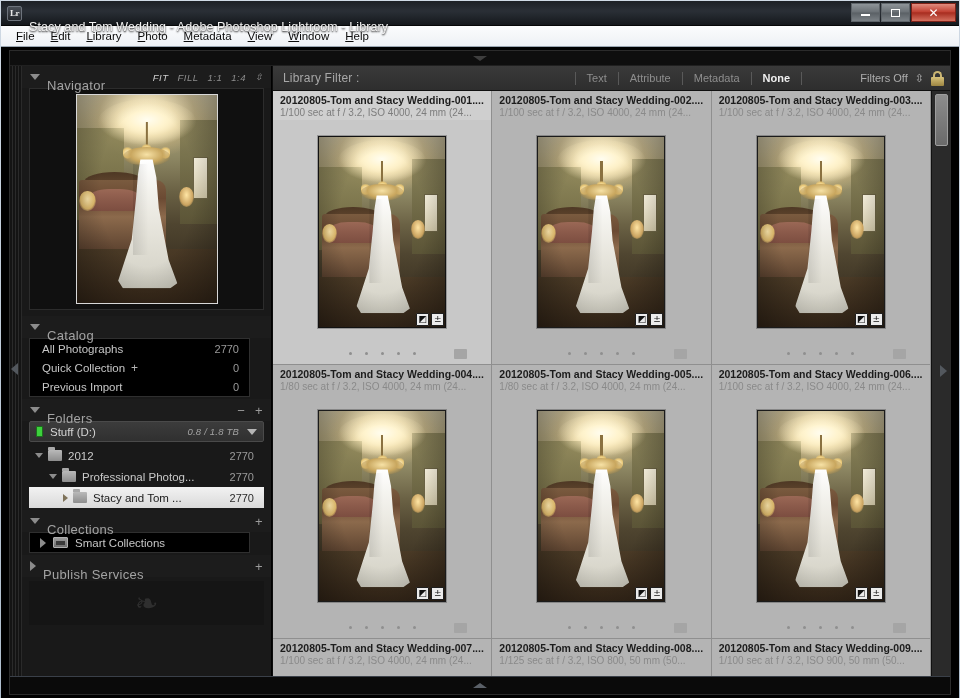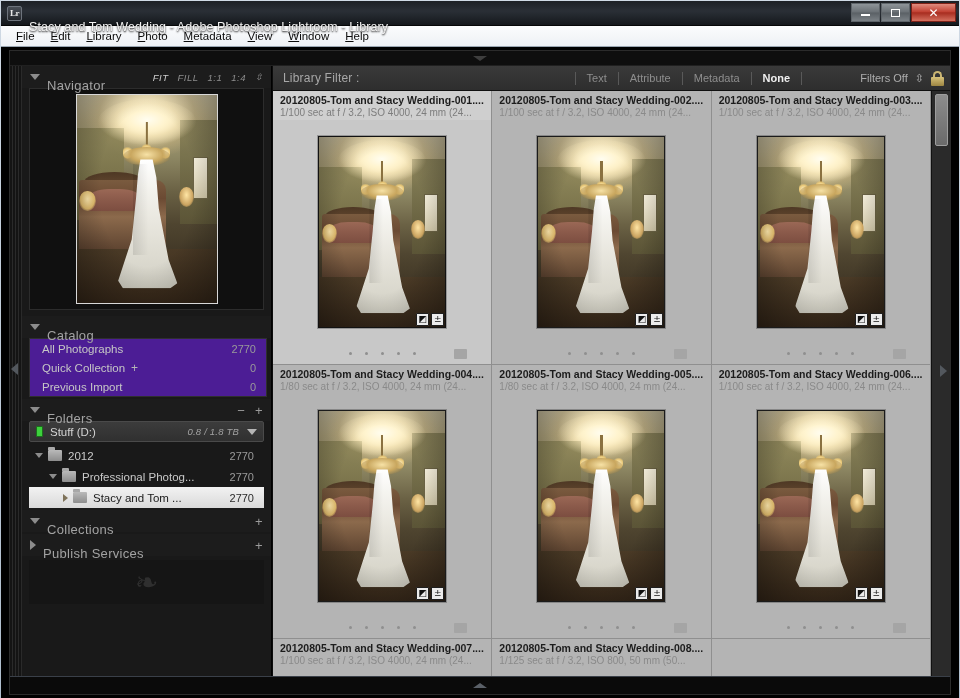--- a/index.html
+++ b/index.html
@@ -234,21 +234,21 @@
     width: 20%; height: 44%;
     background: linear-gradient(90deg, rgba(0,0,0,0.10), rgba(0,0,0,0) 55%);
   }
   .photo .vignette {
     position: absolute; inset: 0;
     background: radial-gradient(ellipse at 50% 45%, rgba(0,0,0,0) 48%, rgba(0,0,0,0.40) 100%);
   }
 
   
   .sub { margin-bottom: 2px; }
-  .rows { background: #4c1d95; margin: 0 4px 2px 7px; border: 1px solid #2f2f2f; }
+  .rows { background: #000000; margin: 0 21px 2px 7px; border: 1px solid #2f2f2f; }
   .row {
     display: flex; align-items: center; height: 19px;
     padding: 0 10px 0 12px; color: #c6c6c6; font-size: 11.5px;
   }
   .row .count { margin-left: auto; color: #9a9a9a; font-size: 11px; }
   .row .plus { color: #b6b6b6; margin-left: 6px; font-size: 12px; }
 
   .panel-header .hdr-icons { margin-left: auto; display: flex; align-items: center; gap: 10px; color: #9b9b9b; font-size: 13px; }
 
   .vol-row {
@@ -546,20 +546,27 @@
                 </div>
               </div>
             </div>
 
             <div class="sub">
               <div class="panel-header">
                 <div class="disc"></div>
                 <span class="pt">Collections</span>
                 <div class="hdr-icons">
                   <span>+</span>
+                </div>
+              </div>
+              <div class="rows">
+                <div class="row" style="padding-left:8px">
+                  <div class="disc-right"></div>
+                  <div class="sc-ico"></div>
+                  <span>Smart Collections</span>
                 </div>
               </div>
             </div>
 
             <div class="sub">
               <div class="panel-header">
                 <div class="disc-right"></div>
                 <span class="pt">Publish Services</span>
                 <div class="hdr-icons">
                   <span>+</span>
@@ -859,20 +866,24 @@
                   <div class="cell-body"></div>
                 </div>
                 <div class="cell">
                   <div class="cell-head">
                     <div class="cell-name">20120805-Tom and Stacy Wedding-008....</div>
                     <div class="cell-exif">1/125 sec at f / 3.2, ISO 800, 50 mm (50...</div>
                   </div>
                   <div class="cell-body"></div>
                 </div>
                 <div class="cell">
+                  <div class="cell-head">
+                    <div class="cell-name">20120805-Tom and Stacy Wedding-009....</div>
+                    <div class="cell-exif">1/100 sec at f / 3.2, ISO 900, 50 mm (50...</div>
+                  </div>
                   <div class="cell-body"></div>
                 </div>
               </div>
             <div class="scrollbar">
               <div class="sb-thumb"></div>
             </div>
           </div>
         </div>
 
         <div class="rp-arrow"></div>

